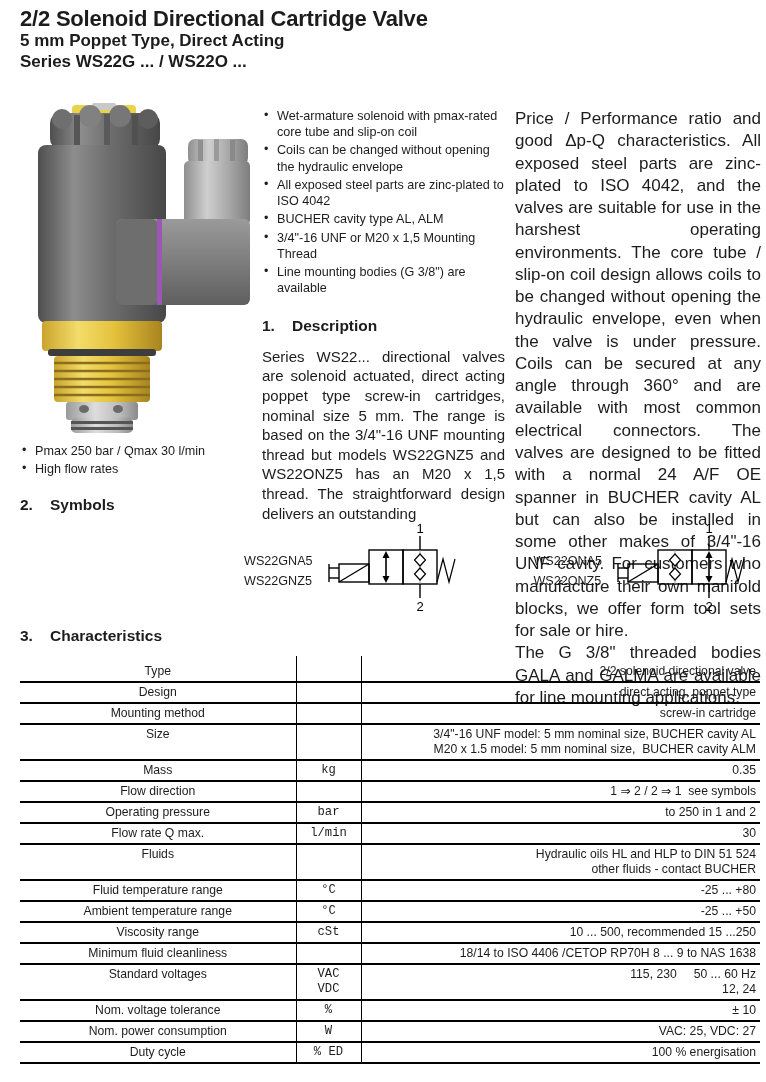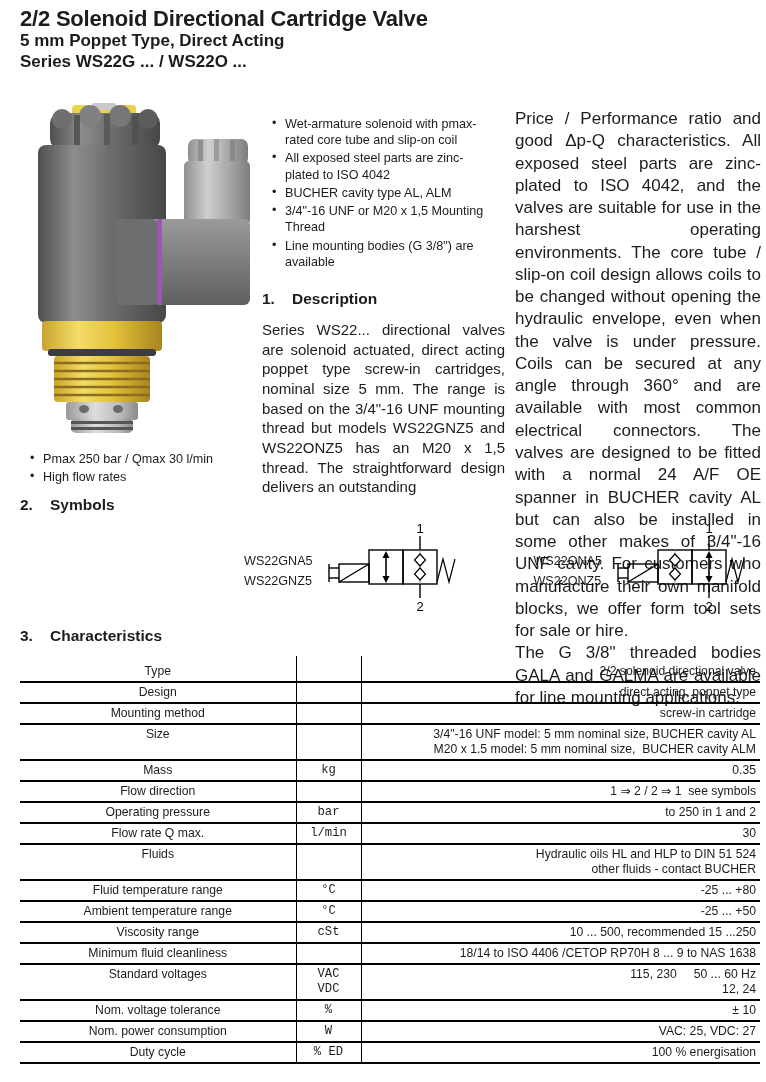--- a/index.html
+++ b/index.html
@@ -13,21 +13,21 @@
   .hdr .t1 { font-size:22px; font-weight:bold; line-height:1.15; letter-spacing:-0.2px; }
   .hdr .t2 { font-size:17px; font-weight:bold; line-height:1.22; }
   .hdr .t3 { font-size:17px; font-weight:bold; line-height:1.22; }
 
   
   .photo-wrap { position:absolute; left:14px; top:103px; width:238px; height:332px; }
   .colB { position:absolute; left:262px; top:108px; width:243px; }
   .colC { position:absolute; left:515px; top:108px; width:246px; font-size:17px; line-height:1.31; text-align:justify; }
   .colC p { margin:0; }
 
-  ul.blist { margin:8px; padding:0; list-style:none; font-size:12.6px; line-height:1.29; }
+  ul.blist { margin:0; padding:0; list-style:none; font-size:12.6px; line-height:1.29; }
   ul.blist li { position:relative; padding-left:15px; margin-bottom:2px; }
   ul.blist li::before { content:"\2022"; position:absolute; left:2px; top:-1px; }
 
   .sec-h { display:flex; font-size:15.5px; font-weight:bold; }
   .sec-h .num { width:30px; }
   .colB .sec-h { margin-top:20px; }
   .colB .body { font-size:15px; line-height:1.31; text-align:justify; margin-top:12px; }
 
   .highlights { position:absolute; left:20px; top:443px; }
   .sym-h  { position:absolute; left:20px; top:496px; }
@@ -137,20 +137,21 @@
         <rect x="57" y="315" width="62" height="15" rx="5" fill="url(#gSilver)"></rect>
         <rect x="57" y="318" width="62" height="3" fill="#555555"></rect>
         <rect x="57" y="324" width="62" height="3" fill="#555555"></rect>
       </g>
     </svg>
   </div>
 
   <div class="colB">
     <ul class="blist">
       <li>Wet-armature solenoid with pmax-rated core tube and slip-on coil</li>
+      <li>Coils can be changed without opening the hydraulic envelope</li>
       <li>All exposed steel parts are zinc-plated to ISO 4042</li>
       <li>BUCHER cavity type AL, ALM</li>
       <li>3/4"-16 UNF or M20 x 1,5 Mounting Thread</li>
       <li>Line mounting bodies (G 3/8") are available</li>
     </ul>
     <div class="sec-h">
       <span class="num">1.</span>
       <span>Description</span>
     </div>
     <div class="body">Series WS22... directional valves are solenoid actuated, direct acting poppet type screw-in cartridges, nominal size 5 mm.  The range is based on the 3/4"-16 UNF mounting thread but models WS22GNZ5 and WS22ONZ5 has an M20 x 1,5 thread.  The straightforward design delivers an outstanding</div>

